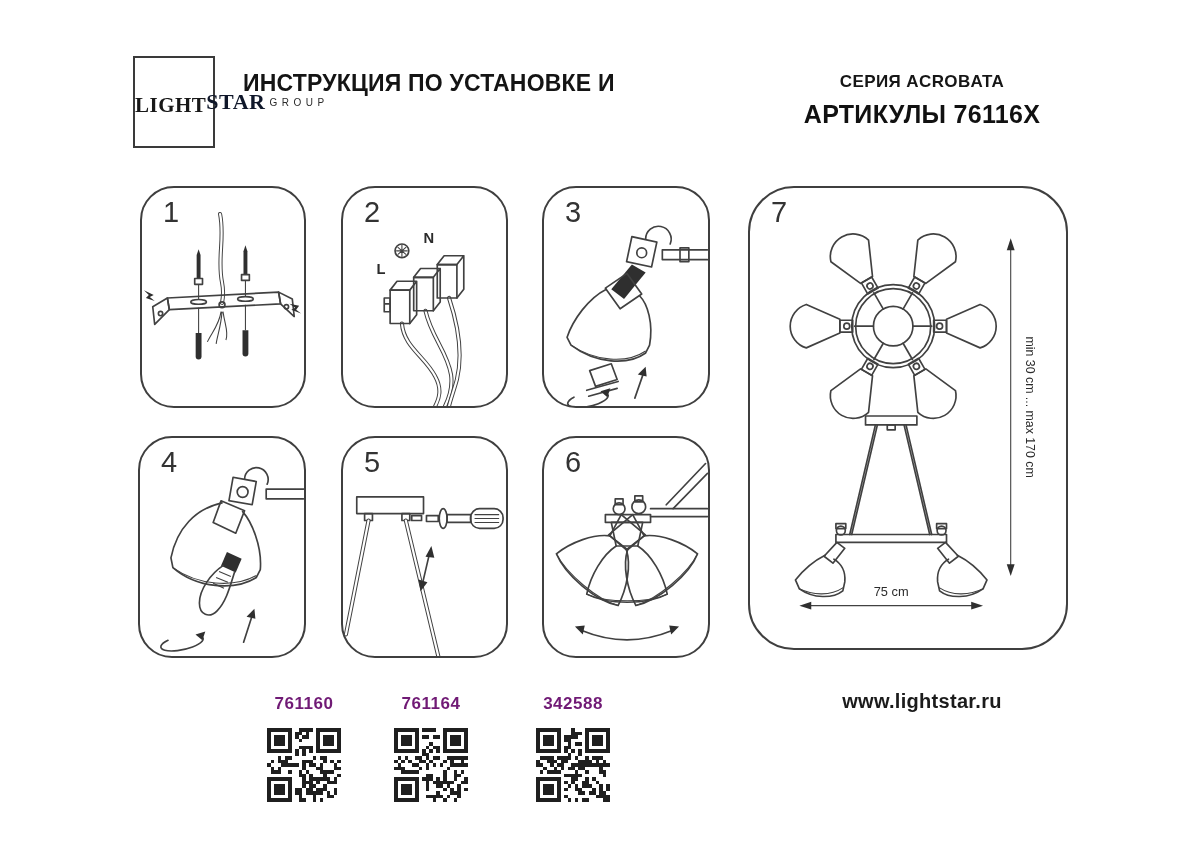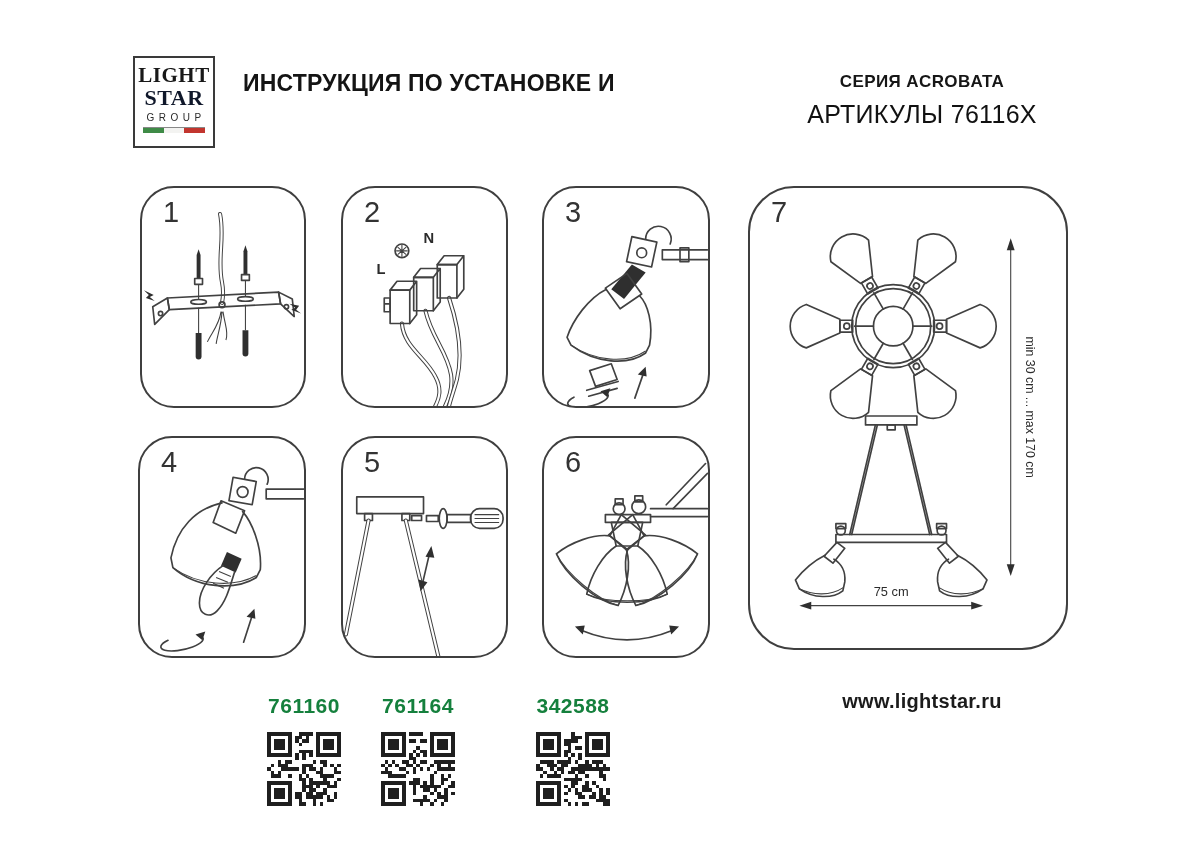--- a/index.html
+++ b/index.html
@@ -2,31 +2,31 @@
 <html><head>
 <meta charset="utf-8">
 <style>
   html,body{margin:0;padding:0;background:#ffffff;}
   #page{position:relative;width:1200px;height:848px;background:#ffffff;overflow:hidden;
         font-family:"Liberation Sans", sans-serif;color:#1d1d1d;}
 
   
   .logo{position:absolute;left:133px;top:56px;width:82px;height:92px;
         border:2px solid #3a3a3a;box-sizing:border-box;background:#fff;
-        display:flex;flex-direction:column;align-items:center;justify-content:flex-start;}
+        display:flex;flex-direction:row;align-items:center;justify-content:flex-start;}
   .logo .l1{font-family:"Liberation Serif", serif;font-weight:700;font-size:21px;line-height:21px;margin-top:7px;letter-spacing:.5px;color:#181818;}
   .logo .l2{font-family:"Liberation Serif", serif;font-weight:700;font-size:22px;line-height:24px;letter-spacing:.5px;color:#0f172a;}
   .logo .l3{font-size:10px;line-height:12px;letter-spacing:4.5px;margin-top:2px;margin-left:4px;color:#2a2a2a;}
   .flag{display:flex;width:62px;height:5px;margin-top:3px;border-top:1px solid #888;}
   .flag span{flex:1;height:100%;}
 
   .title{position:absolute;left:243px;top:68px;font-size:23px;font-weight:700;line-height:31px;color:#141414;letter-spacing:.2px;}
   .series-wrap{position:absolute;left:770px;top:72px;width:304px;text-align:center;}
   .series{font-size:17px;font-weight:700;color:#161616;letter-spacing:.4px;}
-  .articles{font-size:25px;font-weight:400;margin-top:8px;color:#111;letter-spacing:.3px;}
+  .articles{font-size:25px;font-weight:700;margin-top:8px;color:#111;letter-spacing:.3px;}
 
   
   .panel{position:absolute;border:2px solid #3f3f3f;border-radius:34px;box-sizing:border-box;background:#fff;}
   .panel .num{position:absolute;left:21px;top:8px;font-size:29px;font-weight:400;color:#333;}
   .panel svg.art{position:absolute;left:0;top:0;width:100%;height:100%;}
   #p1{left:140px;top:186px;width:166px;height:222px;}
   #p2{left:341px;top:186px;width:167px;height:222px;}
   #p3{left:542px;top:186px;width:168px;height:222px;}
   #p4{left:138px;top:436px;width:168px;height:222px;}
   #p5{left:341px;top:436px;width:167px;height:222px;}
@@ -35,24 +35,24 @@
 
   svg .s{stroke:#414141;fill:none;stroke-width:1.7;stroke-linecap:round;stroke-linejoin:round;}
   svg .sw{stroke:#414141;fill:none;stroke-width:4.2;stroke-linecap:round;}
   svg .wt{stroke:#ffffff;fill:none;stroke-width:2.2;stroke-linecap:round;}
   svg .f{fill:#2f2f2f;stroke:none;}
   svg .thin{stroke:#414141;fill:none;stroke-width:1.1;}
   svg text{font-family:"Liberation Sans",sans-serif;fill:#2b2b2b;}
 
   
   .art-col{position:absolute;width:74px;text-align:center;}
-  .art-col .code{font-size:21px;font-weight:700;color:#15803d;letter-spacing:.5px;}
+  .art-col .code{font-size:17px;font-weight:700;color:#701a75;letter-spacing:.5px;}
   .art-col .qr{width:74px;height:74px;margin-top:14px;background:#fff;}
   #col1{left:267px;top:694px;}
-  #col2{left:381px;top:694px;}
+  #col2{left:394px;top:694px;}
   #col3{left:536px;top:694px;}
   .website{position:absolute;left:790px;top:690px;width:264px;text-align:center;
            font-size:20px;font-weight:700;color:#1b1b1b;letter-spacing:.3px;}
 </style>
 </head>
 <body>
 
 <div id="page">
 
   <div class="logo">

